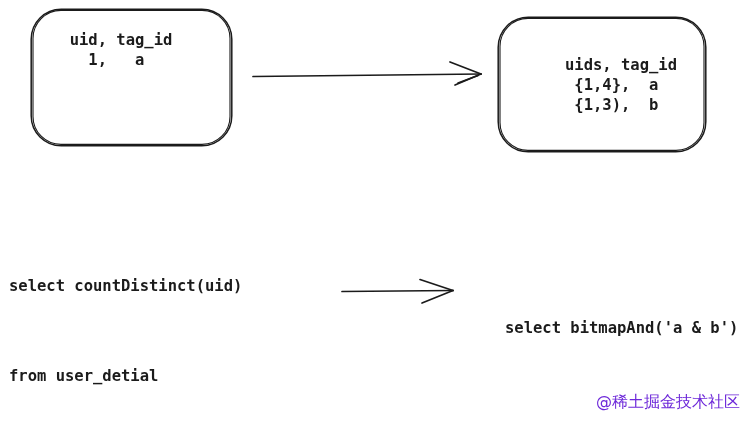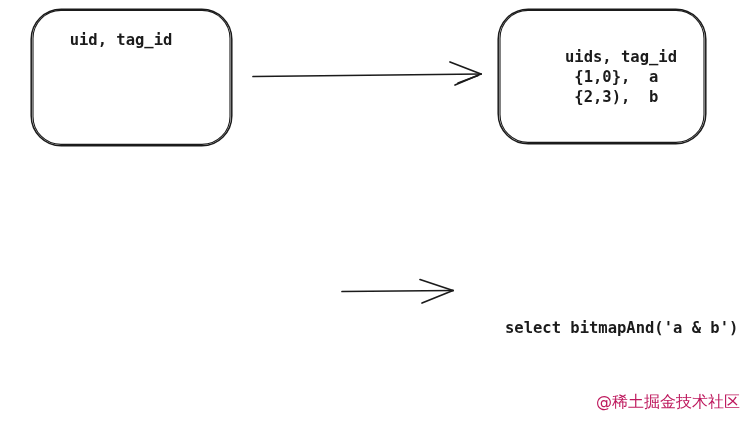--- a/index.html
+++ b/index.html
@@ -63,66 +63,69 @@
   .box-outline rect {
     stroke: #1b1b1b;
     fill: none;
   }
   .watermark {
     position: absolute;
     left: 596px;
     top: 392px;
     font-family: "DejaVu Sans", "Liberation Sans", sans-serif;
     font-size: 16px;
-    color: #be185d;
+    color: #6d28d9;
   }
   .pad-top-left { padding-top: 22px; }
   .pad-top-right { padding-top: 39px; }
 </style>
 </head>
 <body>
 
 <div class="canvas">
 
   <div class="sketch-box" style="left:30px; top:8px; width:182px; height:139px;">
     <svg class="box-outline" width="203" height="139" viewBox="0 0 203 139">
       <rect x="1.2" y="1.2" width="200.6" height="136.6" rx="30" stroke-width="1.5"></rect>
       <rect x="3" y="2.4" width="197" height="134" rx="28" stroke-width="1.1"></rect>
     </svg>
     <div class="box-text pad-top-left">
       <div class="code-line">uid, tag_id</div>
+      <div class="code-line">  1,   a</div>
     </div>
   </div>
 
-  <div class="sketch-box" style="left:497px; top:8px; width:248px; height:137px;">
+  <div class="sketch-box" style="left:497px; top:16px; width:248px; height:137px;">
     <svg class="box-outline" width="210" height="137" viewBox="0 0 210 137">
       <rect x="1.2" y="1.2" width="207.6" height="134.6" rx="30" stroke-width="1.5"></rect>
       <rect x="3" y="2.4" width="204" height="132" rx="28" stroke-width="1.1"></rect>
     </svg>
     <div class="box-text pad-top-right">
       <div class="code-line">uids, tag_id</div>
-      <div class="code-line"> {1,0},  a</div>
-      <div class="code-line"> {2,3),  b</div>
+      <div class="code-line"> {1,4},  a</div>
+      <div class="code-line"> {1,3),  b</div>
     </div>
   </div>
 
   <svg class="arrow" style="left:250px; top:55px;" width="236" height="36" viewBox="0 0 236 36">
     <line x1="3" y1="21.5" x2="231" y2="19"></line>
     <line x1="200" y1="7" x2="231" y2="19"></line>
     <line x1="231" y1="19" x2="205" y2="30"></line>
     <line x1="228" y1="20.5" x2="208" y2="28" stroke-width="1"></line>
   </svg>
 
   <svg class="arrow" style="left:338px; top:272px;" width="122" height="38" viewBox="0 0 122 38">
     <line x1="4" y1="19.5" x2="115" y2="18.5"></line>
     <line x1="82" y1="7.5" x2="115" y2="18.5"></line>
     <line x1="115" y1="18.5" x2="84" y2="31"></line>
   </svg>
 
   <div class="sql-block sql-left">
+    <div class="code-line">select countDistinct(uid)</div>
+    <div class="code-line">from user_detial</div>
     
     
     
     
     
   </div>
 
   <div class="sql-block sql-right">
     <div class="code-line">select bitmapAnd('a &amp; b')</div>
   </div>

